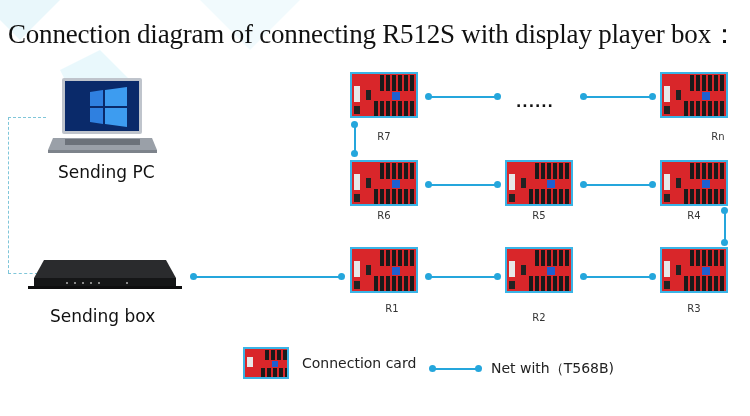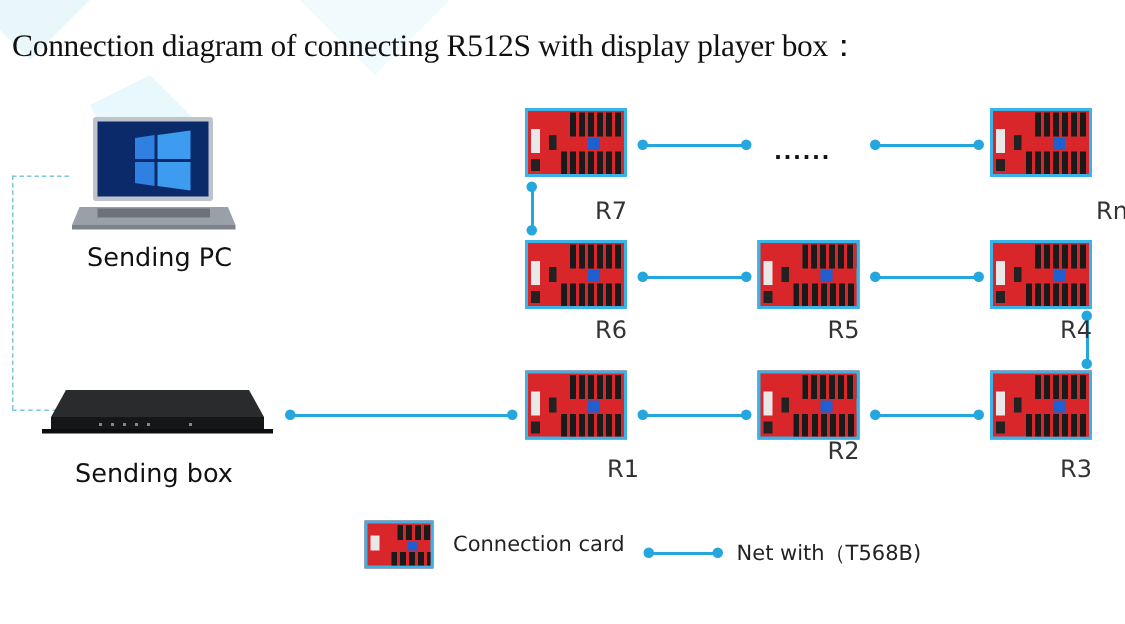--- a/index.html
+++ b/index.html
@@ -1,26 +1,26 @@
 <!DOCTYPE html>
 <html><head>
 <meta charset="utf-8">
 <style>
   html, body { margin:0; padding:0; }
   body { width:750px; height:416px; position:relative; overflow:hidden; background:#ffffff; font-family:"DejaVu Sans", sans-serif; }
   .bg-shape { position:absolute; pointer-events:none; }
-  .title { position:absolute; left:8px; top:16px; font-family:"Liberation Serif", serif; font-size:21px; color:#111; white-space:nowrap; letter-spacing:-0.2px; }
+  .title { position:absolute; left:8px; top:16px; font-family:"Liberation Serif", serif; font-size:27px; color:#111; white-space:nowrap; letter-spacing:-0.2px; }
   .card { position:absolute; width:68px; height:46px; box-sizing:border-box; border:2px solid #3ab4e6; background:#d9262a; overflow:hidden; }
   .card .conn-l { position:absolute; left:2px; top:12px; width:6px; height:16px; background:#e8e8e8; }
   .card .hdr-top { position:absolute; left:28px; top:1px; width:36px; height:16px; background:repeating-linear-gradient(90deg,#1a1a1a 0 4px,#d9262a 4px 6px); }
   .card .hdr-bot { position:absolute; left:22px; top:27px; width:42px; height:16px; background:repeating-linear-gradient(90deg,#1a1a1a 0 4px,#d9262a 4px 6px); }
   .card .chip { position:absolute; left:40px; top:18px; width:8px; height:8px; background:#1f5fd0; }
   .card .ic { position:absolute; left:14px; top:16px; width:5px; height:10px; background:#222; }
   .card .blk { position:absolute; left:2px; top:32px; width:6px; height:8px; background:#222; }
-  .card-label { position:absolute; width:68px; text-align:right; font-size:16px; color:#333; }
+  .card-label { position:absolute; width:68px; text-align:center; font-size:10px; color:#333; }
   .cable { position:absolute; background:#25a6dc; }
   .dot { position:absolute; width:7px; height:7px; border-radius:50%; background:#25a6dc; }
   .dots { position:absolute; left:516px; top:94px; font-size:14px; font-weight:bold; letter-spacing:1px; color:#111; }
   .big-label { position:absolute; font-size:17px; color:#111; white-space:nowrap; }
   .dashed-v { position:absolute; left:8px; top:117px; height:156px; border-left:1.5px dashed #7fc6d9; }
   .dashed-h1 { position:absolute; left:8px; top:117px; width:38px; border-top:1.5px dashed #7fc6d9; }
   .dashed-h2 { position:absolute; left:8px; top:273px; width:30px; border-top:1.5px dashed #7fc6d9; }
   .legend-text { position:absolute; font-size:14px; color:#222; white-space:nowrap; }
 </style>
 </head>
@@ -165,21 +165,21 @@
 <div class="card-label" style="left:358px;top:303px">R1</div>
 
 <div class="card" style="left:505px;top:247px">
     <div class="conn-l"></div>
     <div class="hdr-top"></div>
     <div class="hdr-bot"></div>
     <div class="ic"></div>
     <div class="chip"></div>
     <div class="blk"></div>
   </div>
-<div class="card-label" style="left:505px;top:291px">R2</div>
+<div class="card-label" style="left:505px;top:312px">R2</div>
 
 <div class="card" style="left:660px;top:247px">
     <div class="conn-l"></div>
     <div class="hdr-top"></div>
     <div class="hdr-bot"></div>
     <div class="ic"></div>
     <div class="chip"></div>
     <div class="blk"></div>
   </div>
 <div class="card-label" style="left:660px;top:303px">R3</div>

